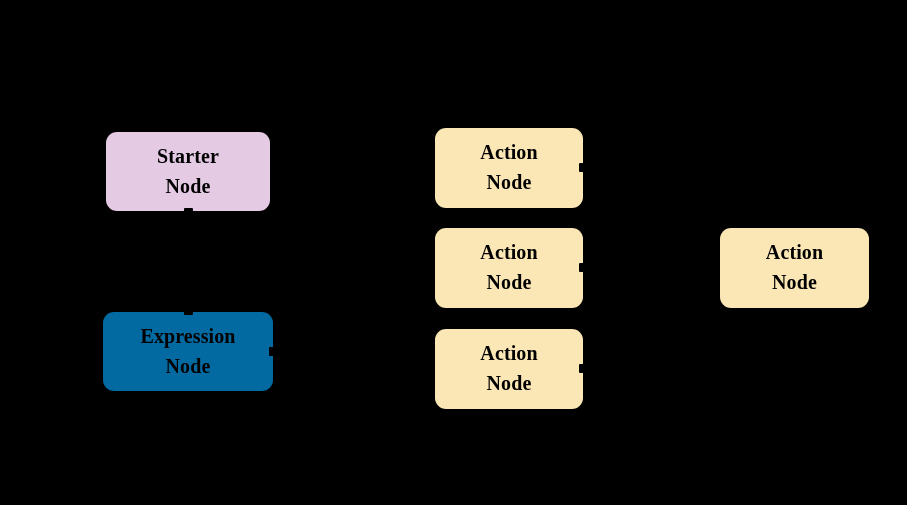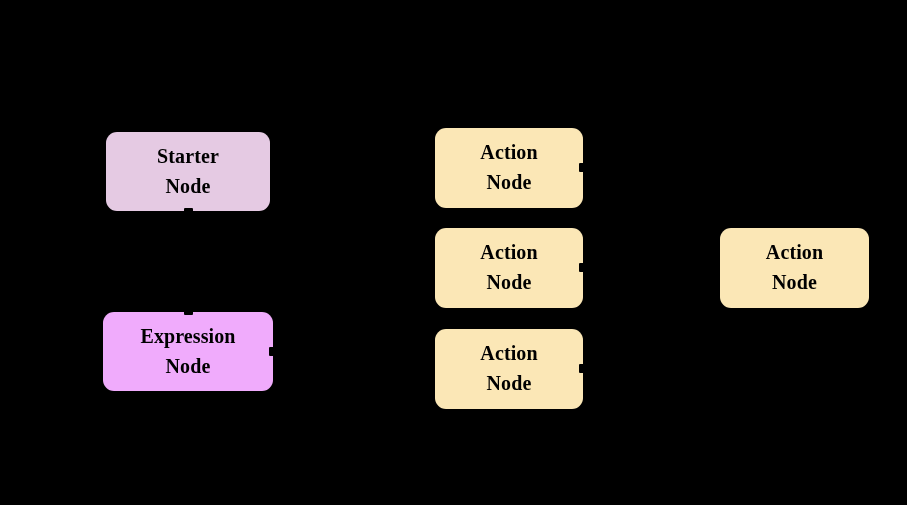--- a/index.html
+++ b/index.html
@@ -49,21 +49,21 @@
 </style>
 </head>
 <body>
 
 <div id="canvas" style="width: 907px; height: 505px; background: rgb(0, 0, 0); margin-top: 16px;">
     <div class="node" style="left: 106px; top: 116px; width: 164px; height: 79px; background: rgb(229, 202, 227);">
       <span class="ln">Starter</span>
       <span class="ln">Node</span>
       <span class="port bottom"></span>
     </div>
-    <div class="node" style="left: 103px; top: 296px; width: 170px; height: 79px; background: #f0abfc;">
+    <div class="node" style="left: 103px; top: 296px; width: 170px; height: 79px; background: #0369a1;">
       <span class="ln">Expression</span>
       <span class="ln">Node</span>
       <span class="port right"></span>
       <span class="port top"></span>
     </div>
     <div class="node" style="left: 435px; top: 112px; width: 148px; height: 80px; background: rgb(251, 231, 182);">
       <span class="ln">Action</span>
       <span class="ln">Node</span>
       <span class="port right"></span>
     </div>

